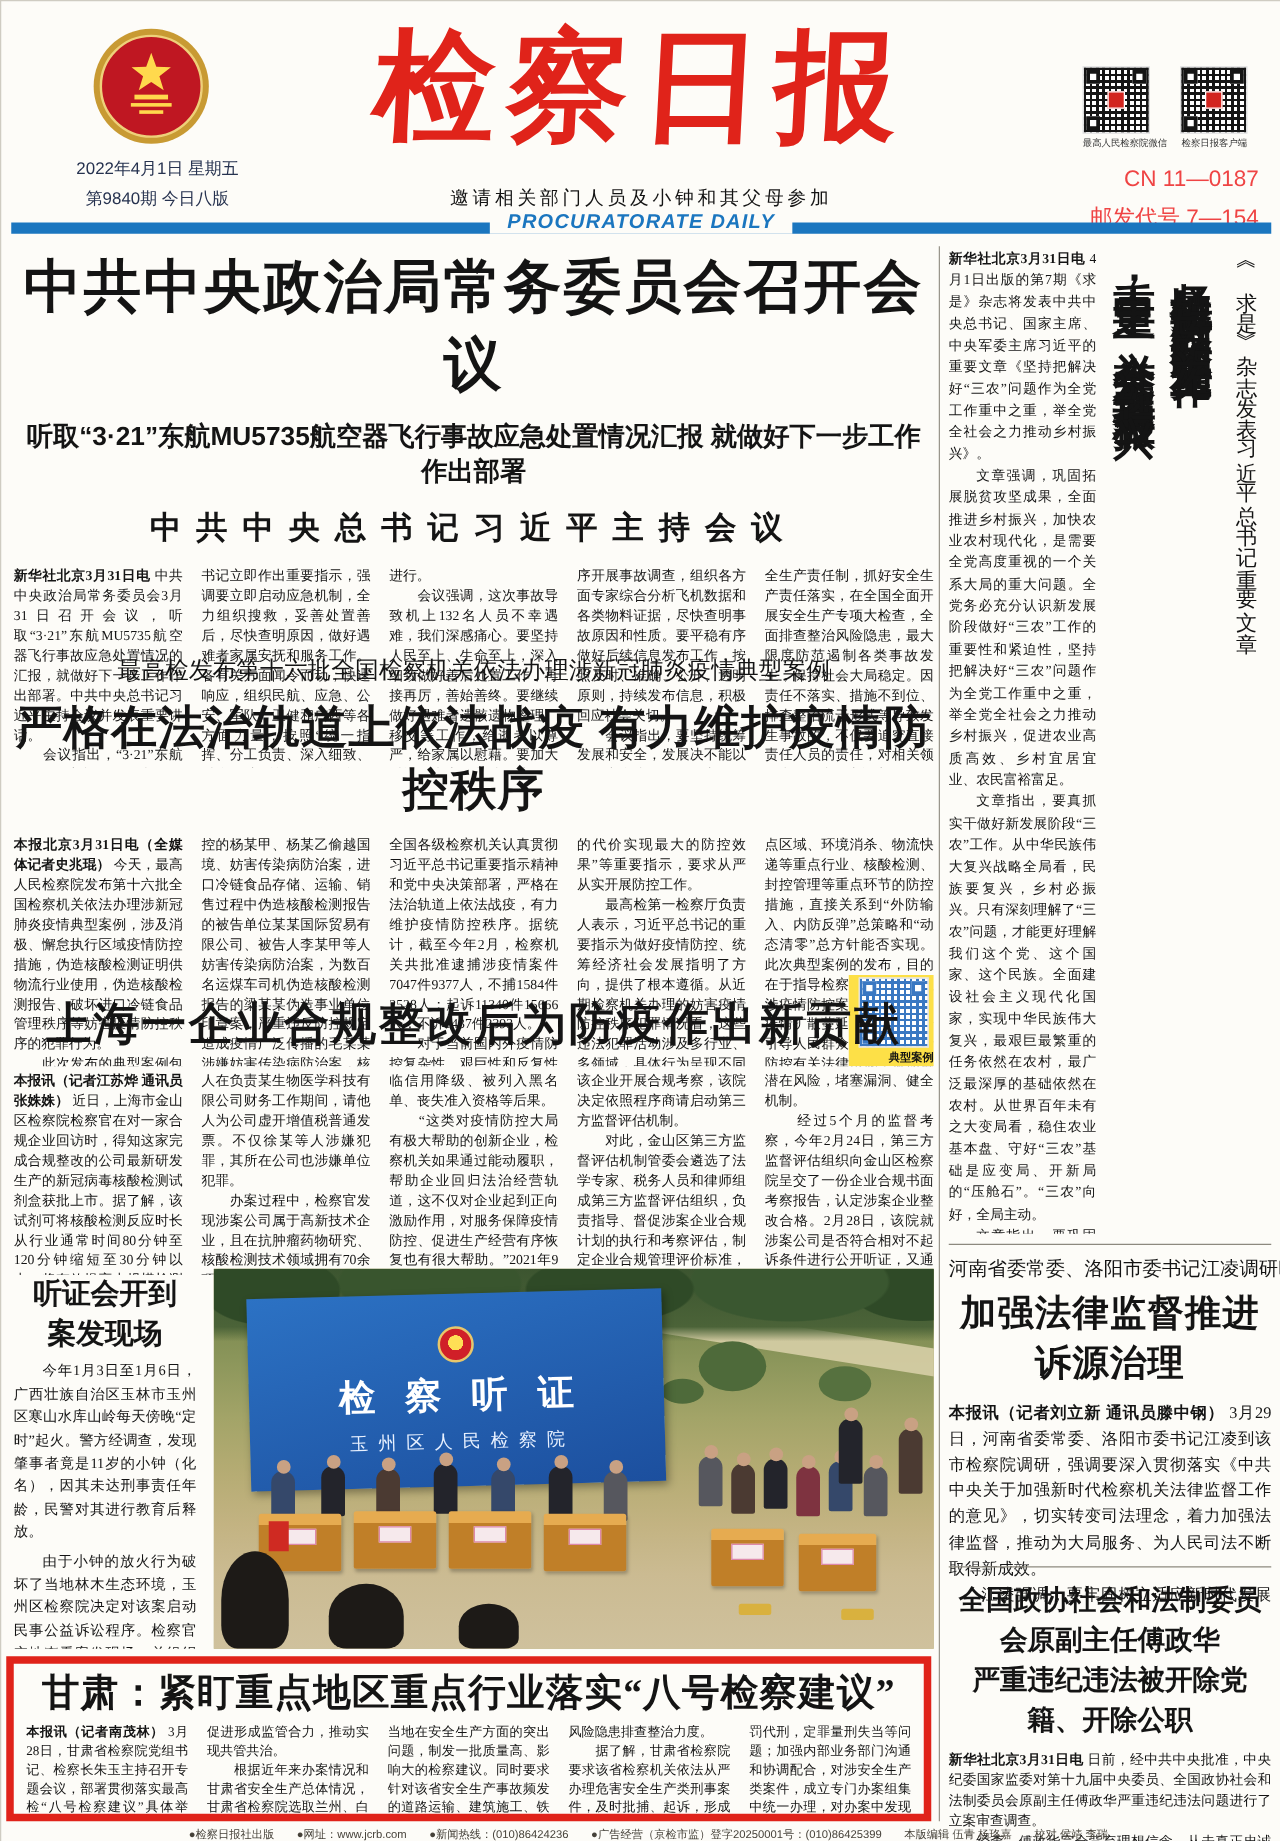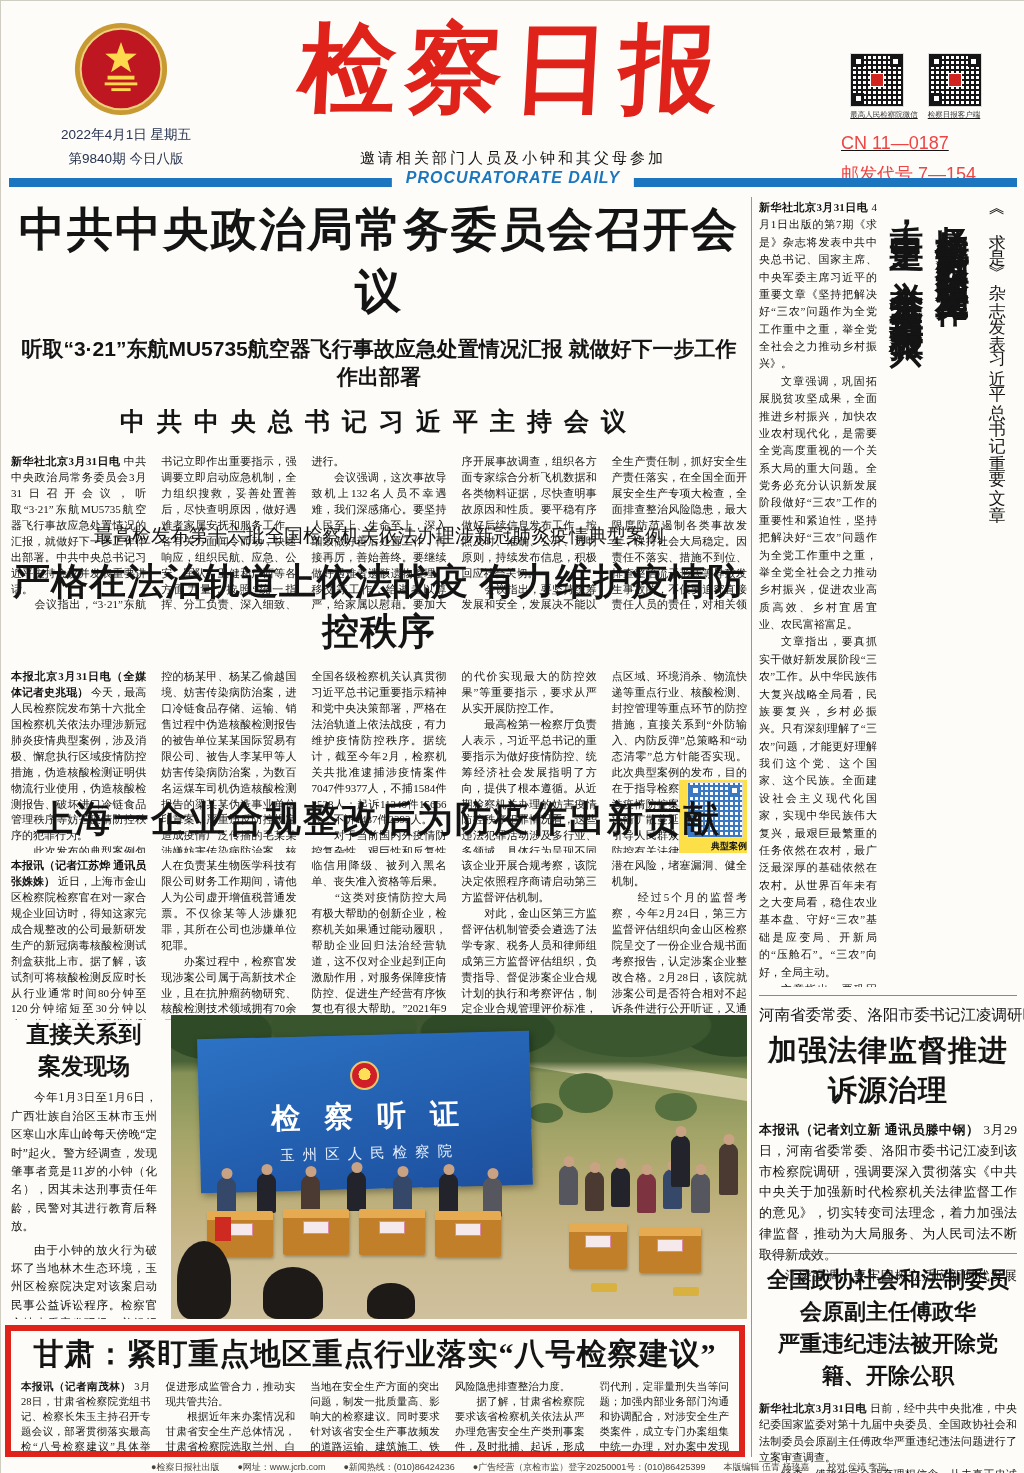--- a/index.html
+++ b/index.html
@@ -5,21 +5,21 @@
   html,body{margin:0;padding:0;background:#e9e7e0;}
   .page{position:relative;width:1024px;height:1473px;background:#fdfcf8;border:1px solid #cfccc2;
         font-family:"Liberation Serif","DejaVu Serif",serif;color:#141414;overflow:hidden;margin:0 auto;}
   
   .emblem{position:absolute;left:72px;top:20px;width:96px;height:96px;}
   .date-block{position:absolute;left:35px;top:122px;width:180px;text-align:center;
               font-size:13.5px;line-height:1.75;color:#26324f;font-family:"Liberation Sans",sans-serif;}
   .brand-title{position:absolute;left:50%;top:18px;transform:translateX(-50%) skewX(-3deg);
                font-size:97px;line-height:1.05;font-weight:900;color:#e0231a;letter-spacing:10px;white-space:nowrap;}
   .organ{position:absolute;left:50%;top:148px;transform:translateX(-50%);font-size:15px;letter-spacing:3px;white-space:nowrap;}
-  .qr-area{position:absolute;right:34px;top:52px;width:150px;text-align:left;text-decoration:underline;}
+  .qr-area{position:absolute;right:18px;top:52px;width:150px;text-align:right;}
   .qr-row{display:flex;gap:10px;justify-content:center;}
   .qr{position:relative;width:52px;height:52px;color:#151515;background-color:#fff;border:1px solid #ddd;
       background-image:repeating-linear-gradient(0deg,currentColor 0 2px,transparent 2px 5px),
                        repeating-linear-gradient(90deg,currentColor 0 2px,transparent 2px 5px);}
   .qr::before,.qr::after,.qr .bl{content:"";position:absolute;width:11px;height:11px;border:3px solid currentColor;background:#fff;box-sizing:border-box;}
   .qr::before{left:2px;top:2px;}
   .qr::after{right:2px;top:2px;}
   .qr .bl{left:2px;bottom:2px;}
   .qr .red{position:absolute;left:50%;top:50%;width:12px;height:12px;transform:translate(-50%,-50%);background:#d2251f;border:1px solid #fff;}
   .qr-label{font-size:7.5px;color:#333;margin-top:3px;font-family:"Liberation Sans",sans-serif;}
@@ -215,21 +215,21 @@
       <div class="col">该企业开展合规考察，该院决定依照程序商请启动第三方监督评估机制。
 　　对此，金山区第三方监督评估机制管委会遴选了法学专家、税务人员和律师组成第三方监督评估组织，负责指导、督促涉案企业合规计划的执行和考察评估，制定企业合规管理评价标准，并出具书面考察报告。该公司严格执行合规计划，通过开展合规管理培训等方式，及时发现</div>
       <div class="col">潜在风险，堵塞漏洞、健全机制。
 　　经过5个月的监督考察，今年2月24日，第三方监督评估组织向金山区检察院呈交了一份企业合规书面考察报告，认定涉案企业整改合格。2月28日，该院就涉案公司是否符合相对不起诉条件进行公开听证，又通过检委会对涉案公司不起诉进行审议，再结合人民监督员意见，最终对涉案公司和相关负责人作出相对不起诉决定。</div>
     </div>
   </section>
 
   <section class="bottom-left">
     <div class="hearing">
       <div class="h-title">
-        <div>直接关系到</div>
+        <div>听证会开到</div>
         <div>案发现场</div>
       </div>
       <p>今年1月3日至1月6日，广西壮族自治区玉林市玉州区寒山水库山岭每天傍晚“定时”起火。警方经调查，发现肇事者竟是11岁的小钟（化名），因其未达刑事责任年龄，民警对其进行教育后释放。</p>
       <p>由于小钟的放火行为破坏了当地林木生态环境，玉州区检察院决定对该案启动民事公益诉讼程序。检察官实地查看案发现场，并组织在案发地举行公开听证会，邀请相关部门人员及小钟和其父母参加。</p>
 
     </div>
 
     <div class="photo">
       <div class="ph-hill"></div>
       <div class="ph-road"></div>

